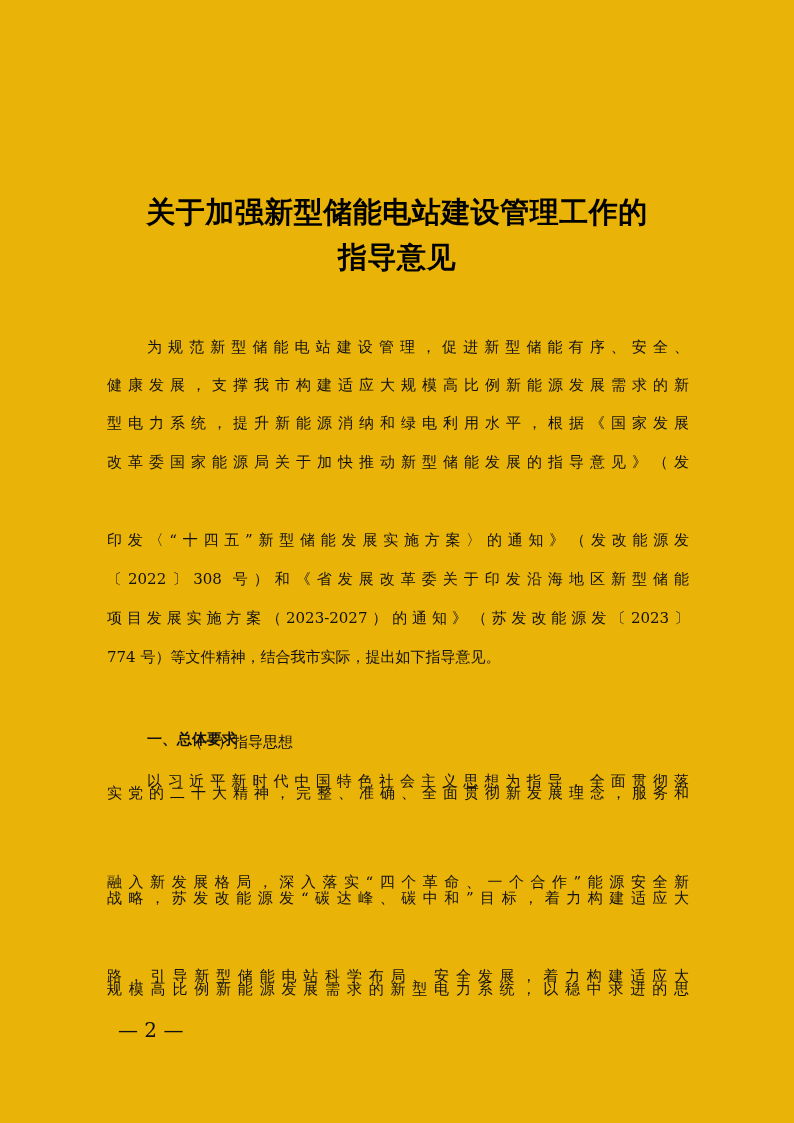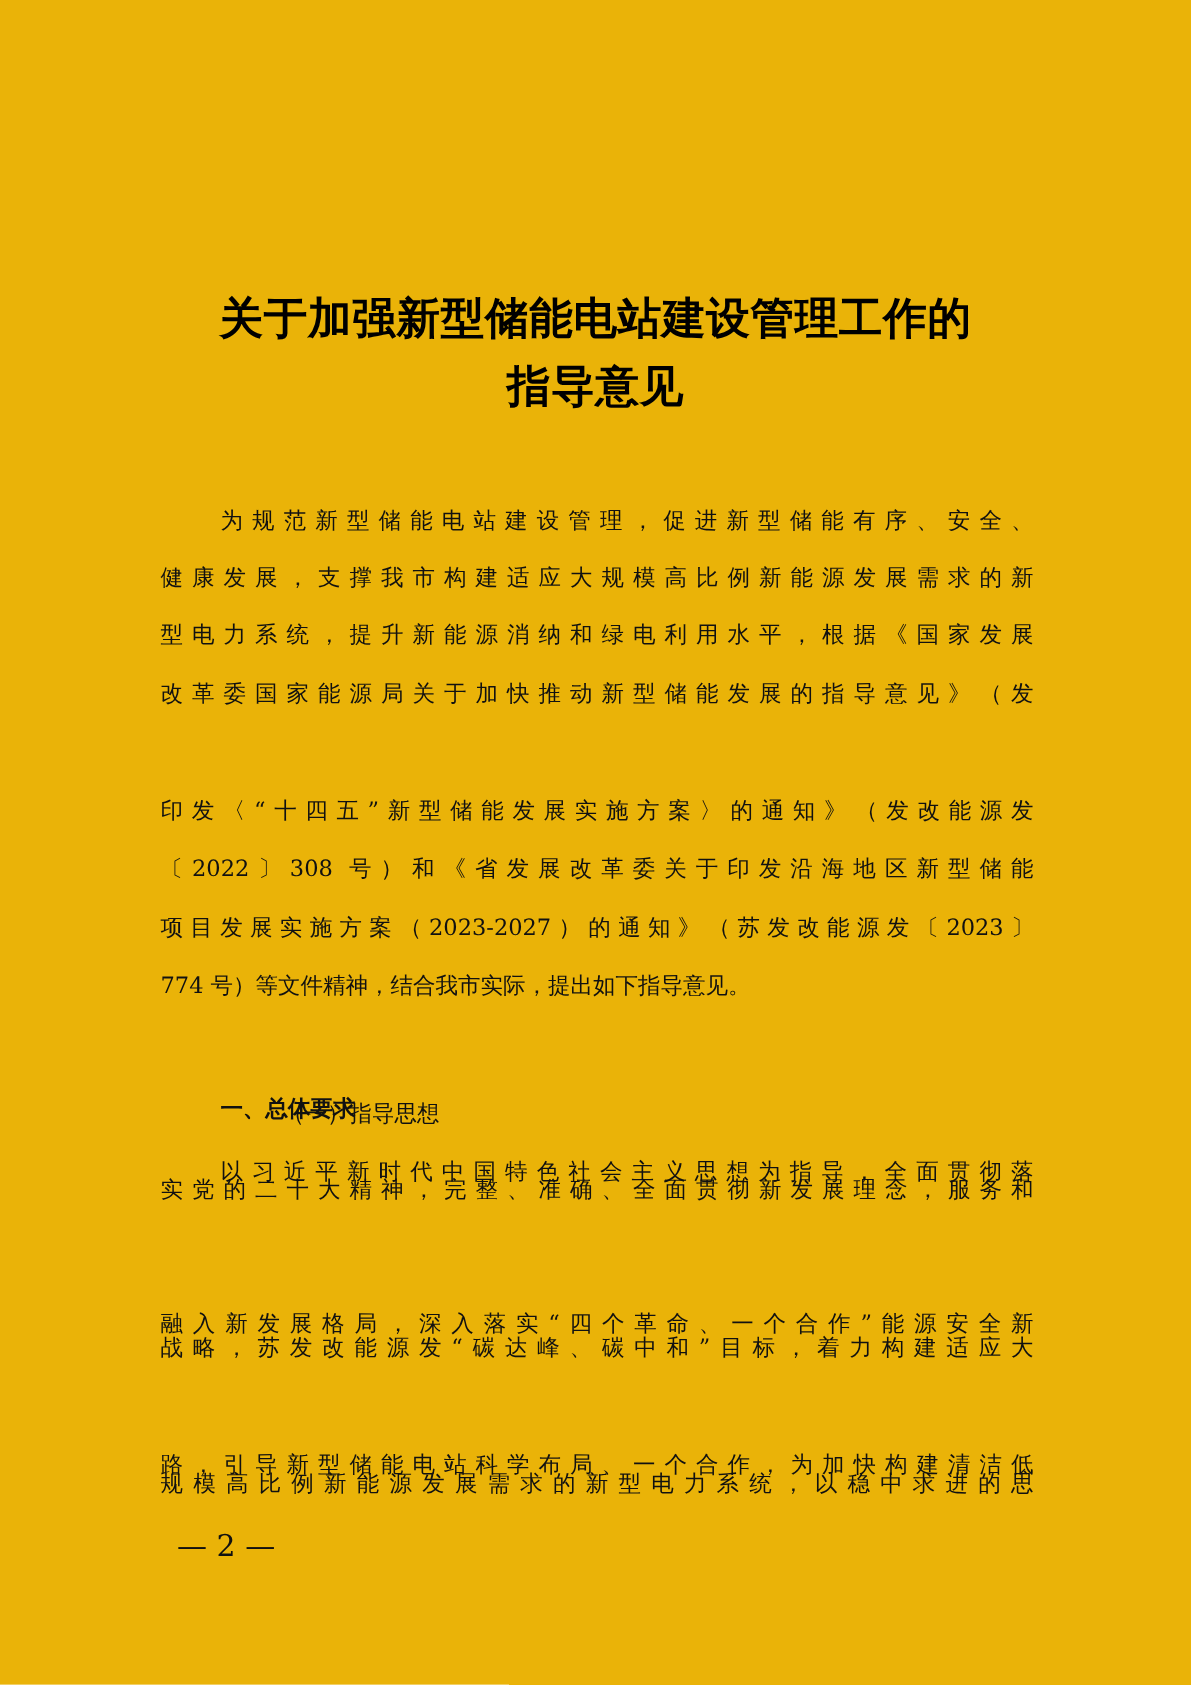--- a/index.html
+++ b/index.html
@@ -35,16 +35,16 @@
   <div class="line last" style="top:648px;">774 号）等文件精神，结合我市实际，提出如下指导意见。</div>
 
   <div class="line indent heading-bold" style="top:694px;">一、总体要求</div>
   <div class="line indent heading-sub" style="top:733px;">（一）指导思想</div>
 
   <div class="line indent" style="top:772px;">以习近平新时代中国特色社会主义思想为指导，全面贯彻落</div>
   <div class="line" style="top:784px;">实党的二十大精神，完整、准确、全面贯彻新发展理念，服务和</div>
   <div class="line" style="top:850px;margin-top:23px;">融入新发展格局，深入落实“四个革命、一个合作”能源安全新</div>
   <div class="line" style="top:889px;">战略，苏发改能源发“碳达峰、碳中和”目标，着力构建适应大</div>
   <div class="line" style="top:980px;">规模高比例新能源发展需求的新型电力系统，以稳中求进的思</div>
-  <div class="line" style="top:967px;">路，引导新型储能电站科学布局、一个合作，为加快构建清洁低</div>
+  <div class="line" style="top:967px;">路，引导新型储能电站科学布局、安全发展，着力构建适应大</div>
 
   <div class="page-number">— 2 —</div>
 </div>
 
 </body></html>

